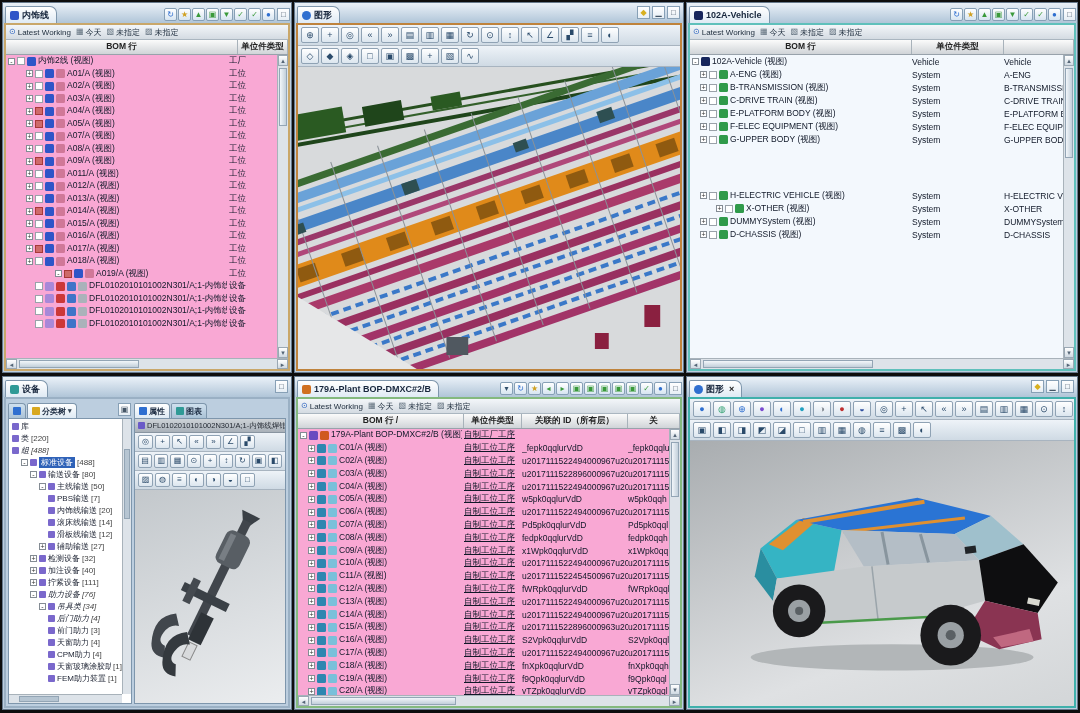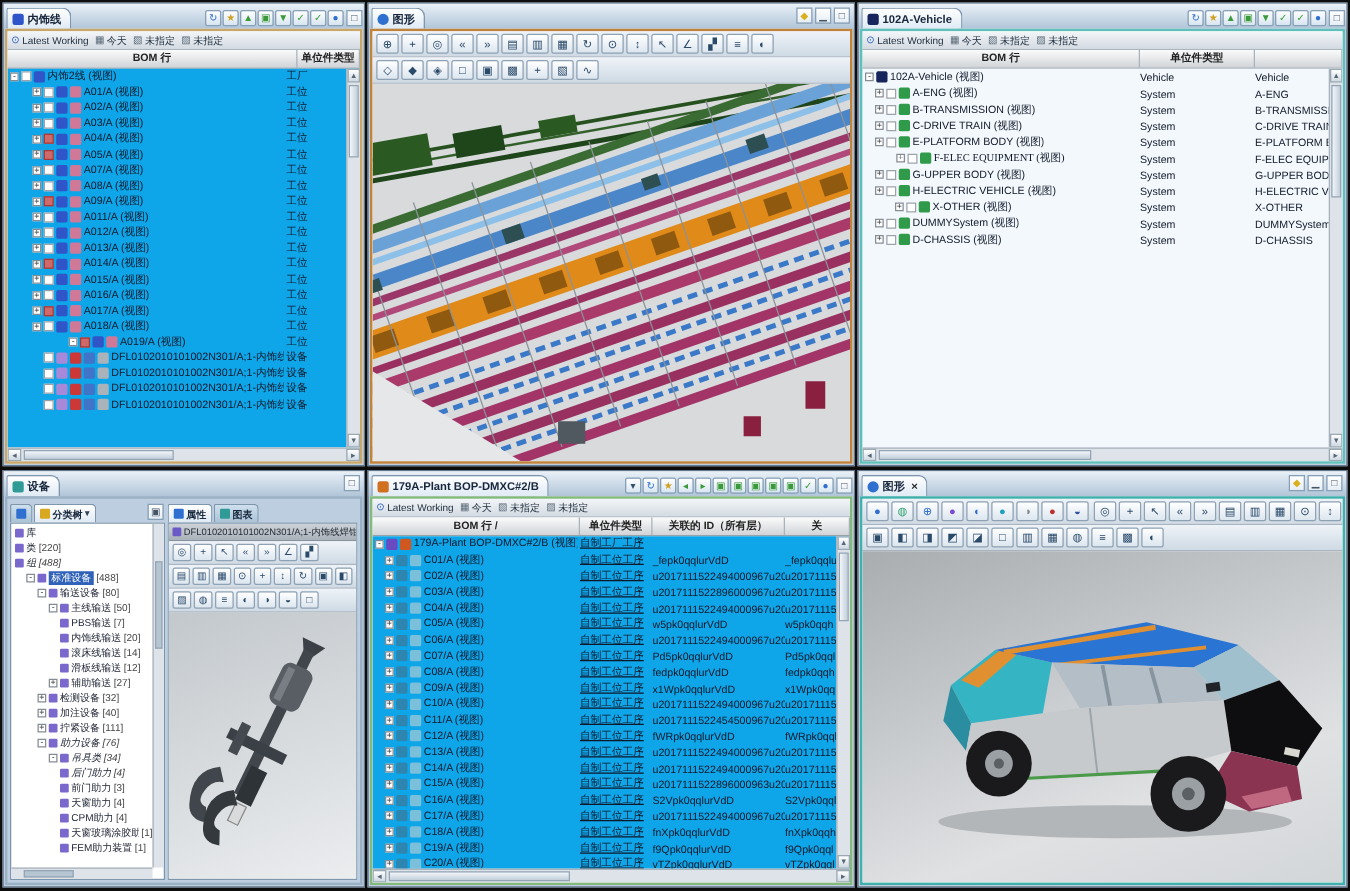--- a/index.html
+++ b/index.html
@@ -14,21 +14,21 @@
 .tab .x{color:#1a1a1a;font-weight:700;font-size:9px;margin-left:2px;}
 .tabbar-icons{margin-left:auto;display:flex;gap:1px;align-items:center;padding:0 2px 2px 0;}
 .mini-icon{width:13px;height:13px;border:1px solid #87a0b6;border-radius:2px;background:linear-gradient(#ffffff,#d7e5f1);font-size:8px;line-height:11px;text-align:center;color:#2a5a8a;display:inline-block;}
 .winbtn{width:13px;height:13px;border:1px solid #87a0b6;background:linear-gradient(#fff,#e6eef5);font-size:8px;line-height:11px;text-align:center;margin:0 1px 2px 0;color:#456;display:inline-block;}
 .content{position:absolute;left:1px;right:1px;top:20px;bottom:1px;border:2px solid var(--bc);background:#fff;display:flex;flex-direction:column;overflow:hidden;}
 .filterbar{flex:0 0 15px;display:flex;align-items:center;gap:2px;padding:0 3px;background:linear-gradient(#f3f6f9,#d4dbe2);border-bottom:1px solid #aab6c0;font-size:8px;color:#1d2c3c;white-space:nowrap;overflow:hidden;}
 .fic{font-size:8px;line-height:8px;}
 .flbl{margin-right:3px;}
 .thead{flex:0 0 15px;position:relative;background:linear-gradient(#fbfbfb,#d0d4d8);border-bottom:1px solid #98a2ab;font-size:8.5px;font-weight:700;color:#222;}
 .th{position:absolute;top:0;bottom:0;display:flex;align-items:center;justify-content:center;border-right:1px solid #a8b2ba;overflow:hidden;}
-.rowswrap{flex:1;position:relative;overflow:hidden;background:#0ea5e9;}
+.rowswrap{flex:1;position:relative;overflow:hidden;background:#f9a8d4;}
 .rows{position:absolute;inset:0 11px 0 0;overflow:hidden;}
 .trow{position:relative;display:block;white-space:nowrap;}
 .c1{position:absolute;top:0;bottom:0;display:flex;align-items:center;overflow:hidden;}
 .cell{position:absolute;top:0;bottom:0;display:flex;align-items:center;overflow:hidden;font-size:8.5px;color:#101828;}
 .exp{flex:0 0 7px;width:7px;height:7px;border:1px solid #848c94;background:#fff;font-size:7px;line-height:5px;text-align:center;color:#333;margin-right:2px;}
 .cb{flex:0 0 8px;width:8px;height:8px;border:1px solid #9aa2aa;background:#fff;margin-right:2px;}
 .cb.flag{border-color:#a83838;background:#cf6a6a;}
 .ric{flex:0 0 9px;width:9px;height:9px;border-radius:1.5px;margin-right:2px;}
 .nm{font-size:8.5px;color:#101828;overflow:hidden;}
 .u{text-decoration:underline;}
@@ -535,40 +535,40 @@
               <span class="c1" style="left: 0px; right: 151px; padding-left: 10px;">
                 <span class="exp">+</span>
                 <span class="cb"></span>
                 <span class="ric" style="background: rgb(47, 154, 74);"></span>
                 <span class="nm">E-PLATFORM BODY (视图)</span>
               </span>
               <span class="cell" style="left: 222px; width: 92px;">System</span>
               <span class="cell" style="left: 314px; right: 0px;">E-PLATFORM BOD</span>
             </div>
             <div class="trow" style="height: 13px;">
-              <span class="c1" style="left: 17px; right: 151px; padding-left: 10px; font-family: Liberation Serif, serif;">
+              <span class="c1" style="left: 0px; right: 151px; padding-left: 10px;">
                 <span class="exp">+</span>
                 <span class="cb"></span>
                 <span class="ric" style="background: rgb(47, 154, 74);"></span>
                 <span class="nm">F-ELEC EQUIPMENT (视图)</span>
               </span>
               <span class="cell" style="left: 222px; width: 92px;">System</span>
               <span class="cell" style="left: 314px; right: 0px;">F-ELEC EQUIPME</span>
             </div>
             <div class="trow" style="height: 13px;">
               <span class="c1" style="left: 0px; right: 151px; padding-left: 10px;">
                 <span class="exp">+</span>
                 <span class="cb"></span>
                 <span class="ric" style="background: rgb(47, 154, 74);"></span>
                 <span class="nm">G-UPPER BODY (视图)</span>
               </span>
               <span class="cell" style="left: 222px; width: 92px;">System</span>
               <span class="cell" style="left: 314px; right: 0px;">G-UPPER BODY</span>
             </div>
-            <div class="trow" style="height: 13px;">
+            <div class="trow" style="height: 13px; margin-top: 43px;">
               <span class="c1" style="left: 0px; right: 151px; padding-left: 10px;">
                 <span class="exp">+</span>
                 <span class="cb"></span>
                 <span class="ric" style="background: rgb(47, 154, 74);"></span>
                 <span class="nm">H-ELECTRIC VEHICLE (视图)</span>
               </span>
               <span class="cell" style="left: 222px; width: 92px;">System</span>
               <span class="cell" style="left: 314px; right: 0px;">H-ELECTRIC VEH</span>
             </div>
             <div class="trow" style="height: 13px;">

